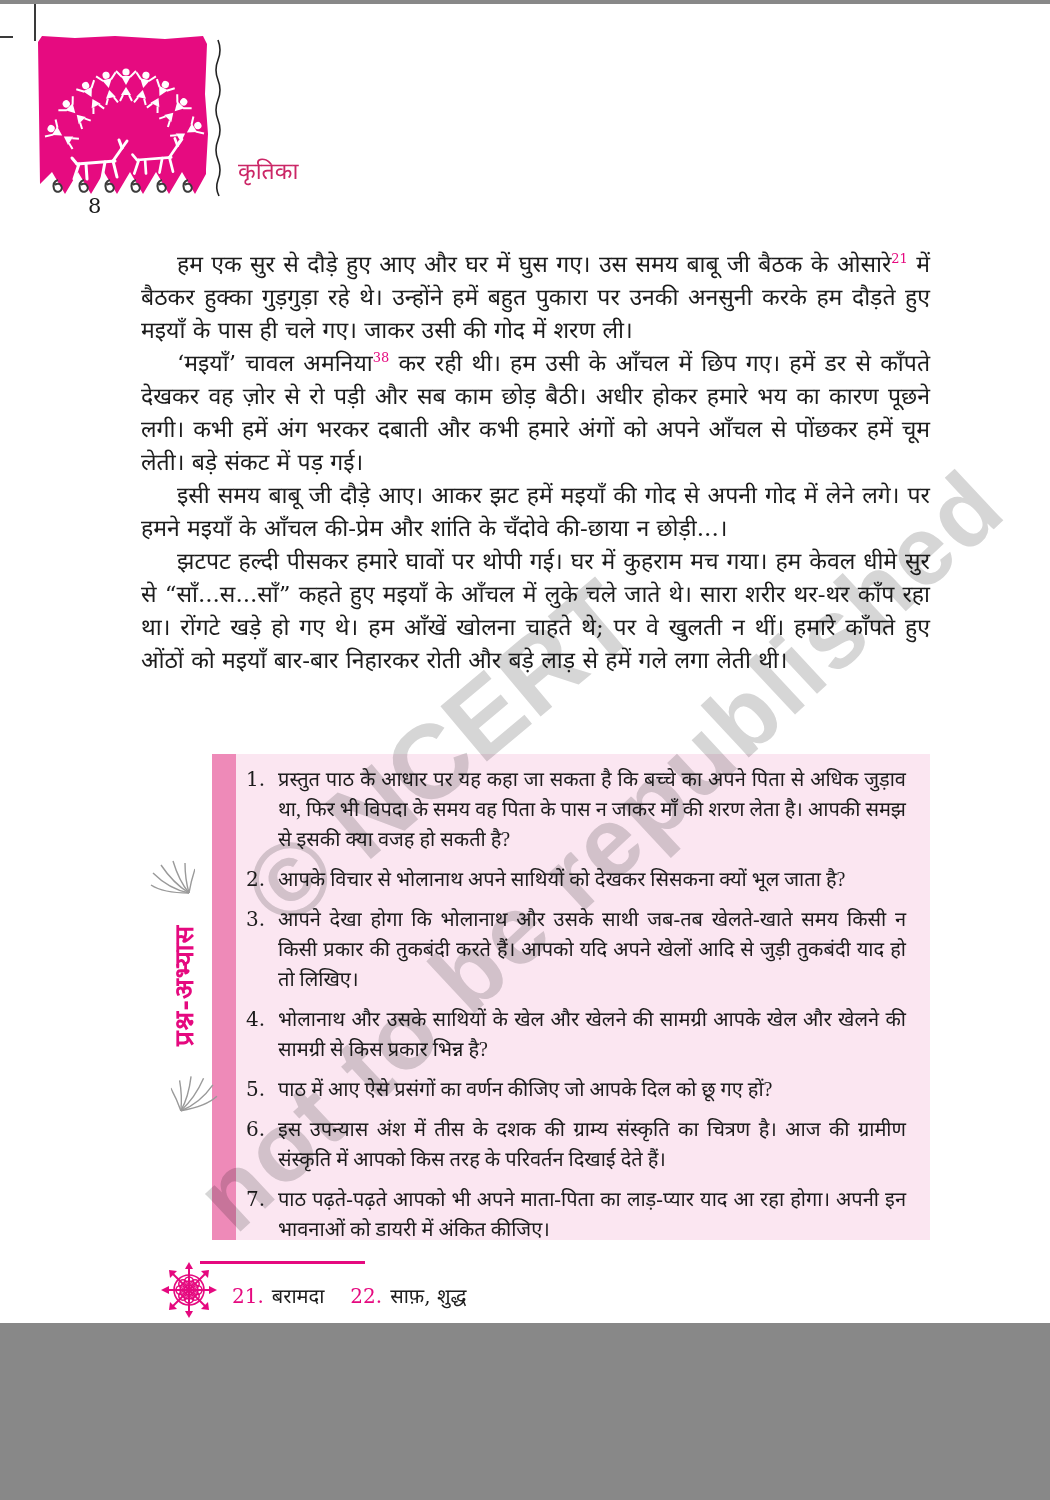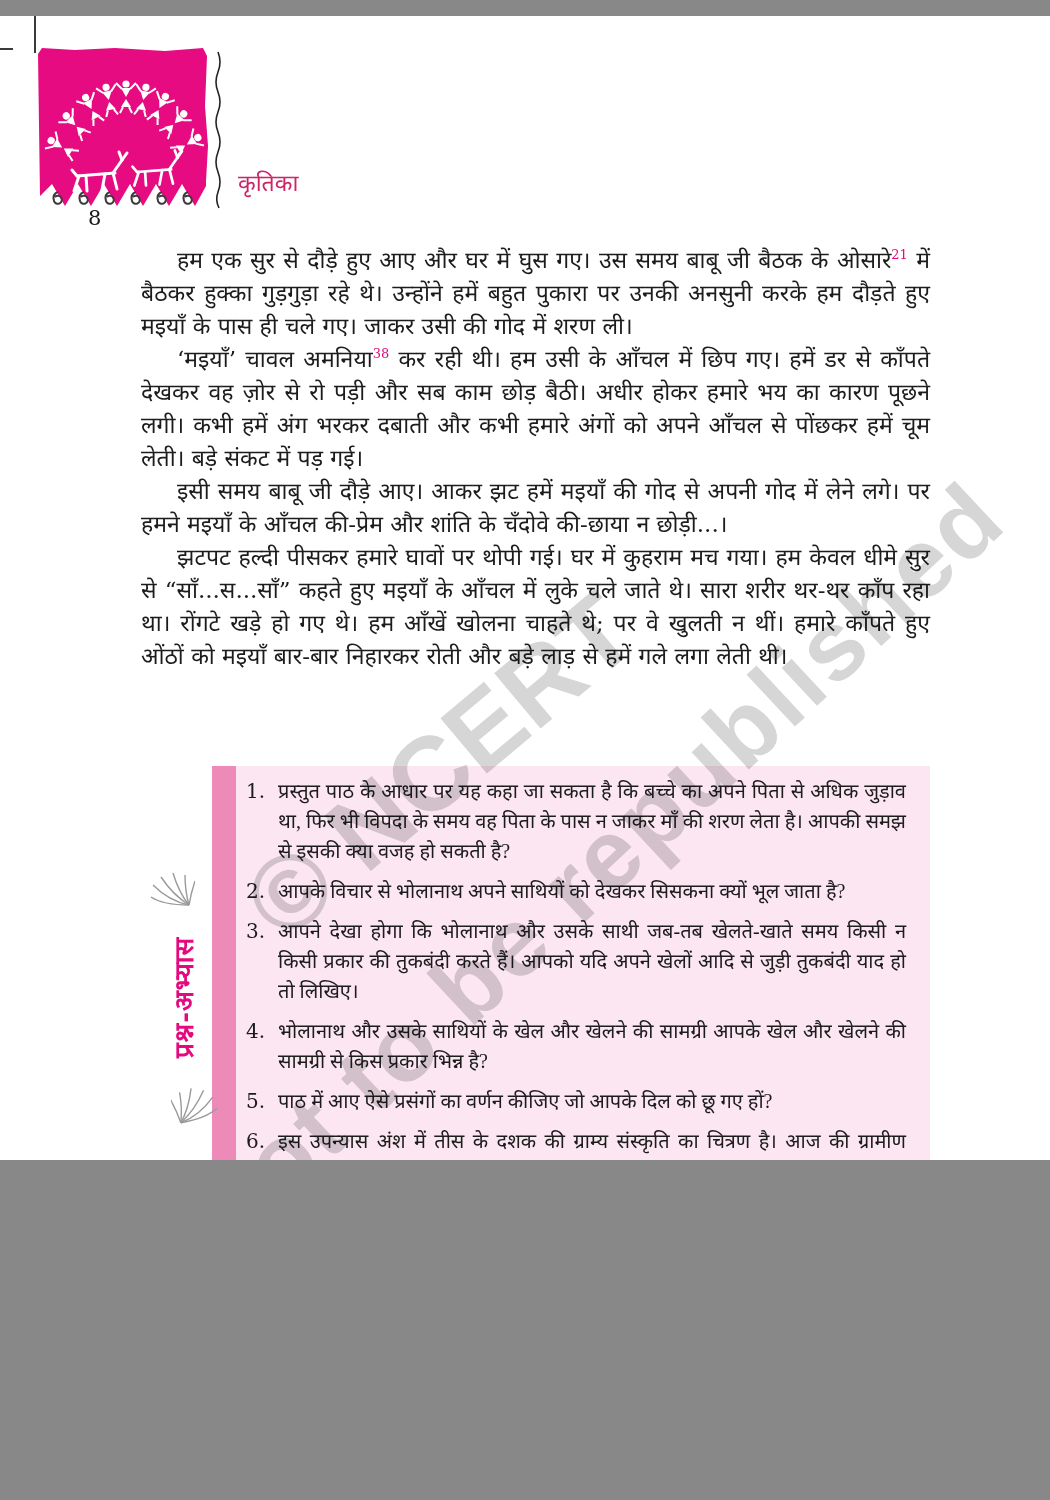--- a/index.html
+++ b/index.html
@@ -8,39 +8,39 @@
     --box-bg:#fbe6f1;
     --box-strip:#ee8ab8;
     --text:#1c1c1c;
     --watermark:#d6d6d6;
     --ornament:#9a9a9a;
     --warli:#e60b80;
   }
   html,body{margin:0;padding:0;}
   body{background:#888;}
   .page{
-    position:relative;width:1050px;height:1144px;background:#fff;
-    margin:16px auto;overflow:hidden;
+    position:relative;width:1050px;height:1319px;background:#fff;
+    margin:4px auto;overflow:hidden;
     font-family:"DejaVu Serif", serif;color:var(--text);
   }
   
   .crop{position:absolute;background:#3a3a3a;}
   .crop.h{height:2px;}
   .crop.v{width:2px;}
 
   
   .warli-wrap{position:absolute;left:35px;top:30px;width:190px;height:167px;}
 
   
   .book-label{position:absolute;left:238px;top:150px;font-size:23px;color:var(--title-pink);}
   .page-number{position:absolute;left:88px;top:190px;font-size:21px;}
 
   
   .bodytext{
-    position:absolute;left:141px;top:228px;width:789px;
+    position:absolute;left:141px;top:244px;width:789px;
     font-size:23px;line-height:33px;text-align:justify;
   }
   .bodytext p{margin:0;text-indent:36px;}
   .supref{color:var(--accent);font-size:13px;vertical-align:super;line-height:0;}
 
   
   .qbox{
     position:absolute;left:212px;top:750px;width:718px;height:486px;
     background:var(--box-bg);overflow:hidden;
   }
@@ -243,19 +243,22 @@
         <circle cx="29" cy="38.5" r="4.5"></circle>
       <circle cx="20.5" cy="30" r="4.5"></circle>
         <circle cx="37.5" cy="30" r="4.5"></circle>
       <circle cx="23" cy="24" r="4.2"></circle>
         <circle cx="35" cy="24" r="4.2"></circle>
       <circle cx="23" cy="36" r="4.2"></circle>
         <circle cx="35" cy="36" r="4.2"></circle>
       <circle cx="29" cy="30" r="3" fill="var(--accent)" stroke="none"></circle>
     </g>
   </svg>
+  <div class="footnotes">
+    <span class="fitem"><span class="fnum">21.</span><span>बरामदा</span></span><span class="fitem"><span class="fnum">22.</span><span>साफ़, शुद्ध</span></span>
+  </div>
 
   <div class="footer">2020-21</div>
 
   <div class="wm wm1">© NCERT</div>
   <div class="wm wm2">not to be republished</div>
 
 </div>
 
 </body></html>

